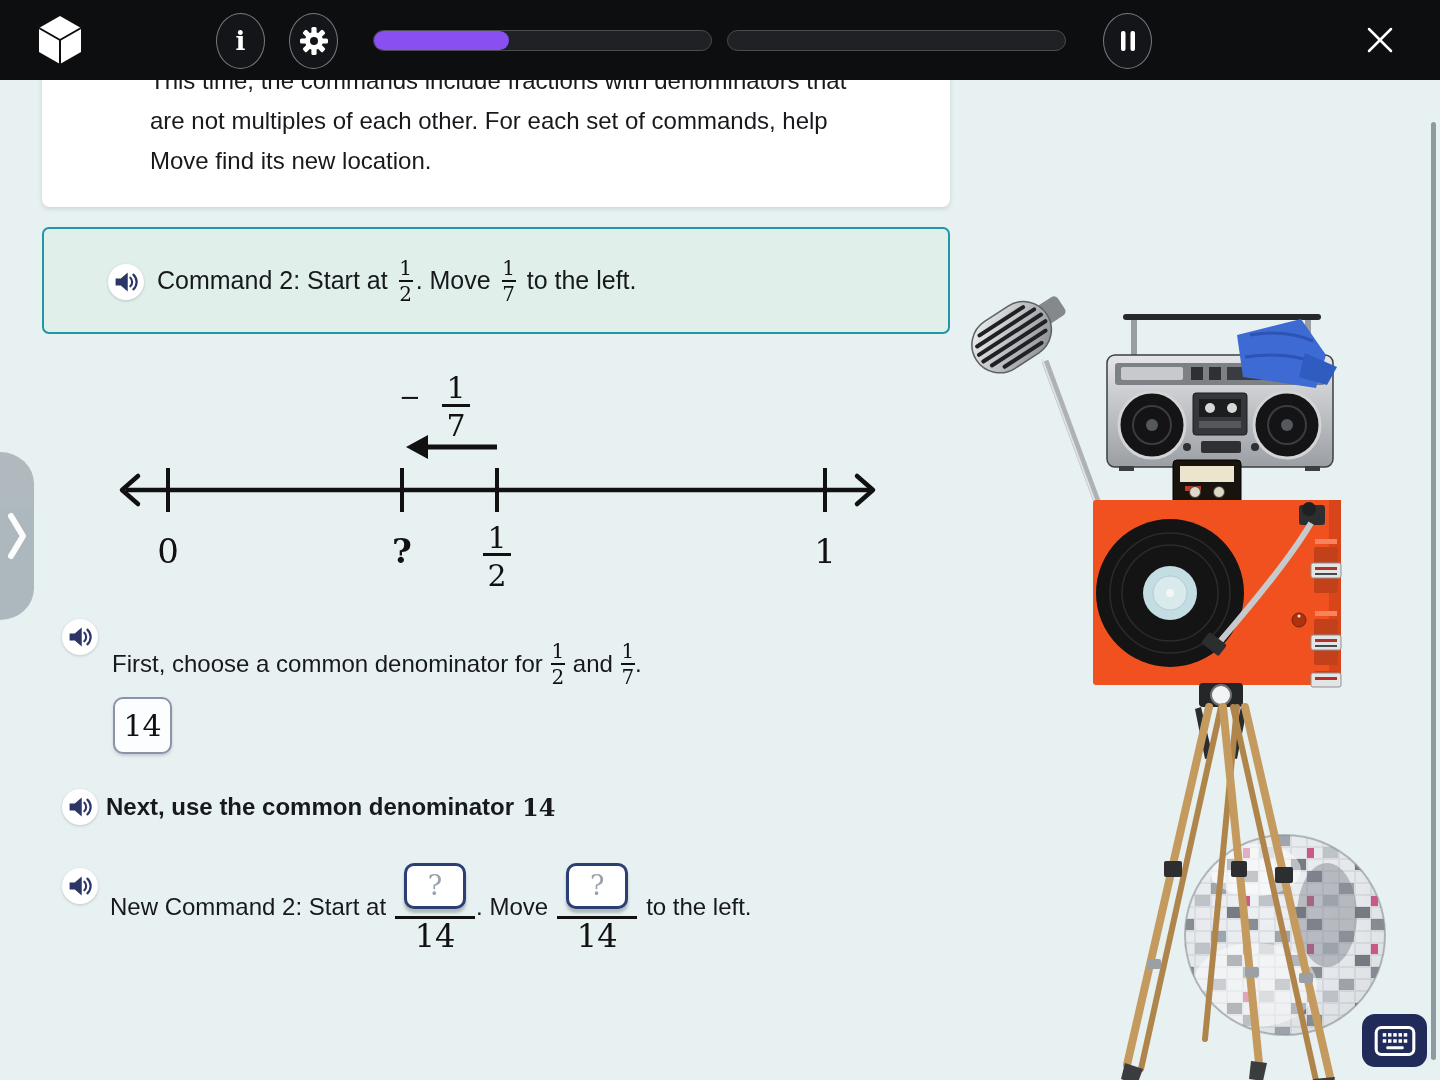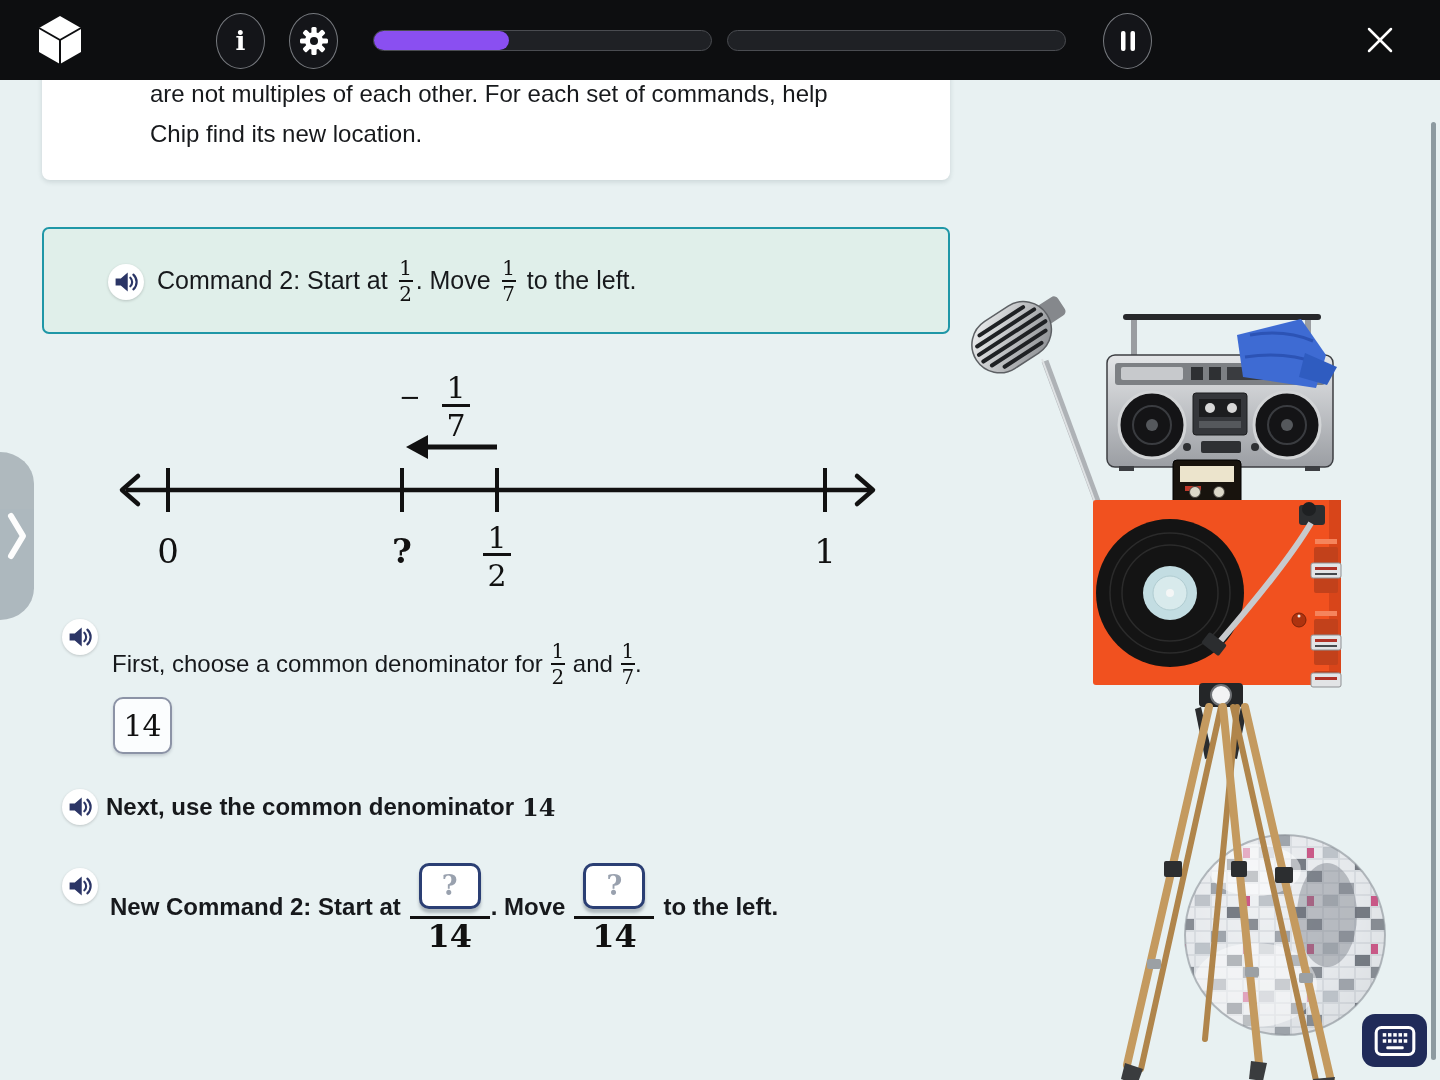--- a/index.html
+++ b/index.html
@@ -17,21 +17,21 @@
   .info-glyph{font-family:"DejaVu Serif",serif;font-weight:bold;font-size:26px;color:#fff;line-height:1;}
   .progress{position:absolute;top:30px;height:21px;border-radius:11px;background:#1f2125;
             border:1px solid #4a4c51;box-sizing:border-box;}
   .progress .fill{height:100%;border-radius:11px;background:#8a4ff1;}
   .prog1{left:373px;width:339px;}
   .prog2{left:727px;width:339px;}
   .btn-close{position:absolute;left:1363px;top:23px;width:34px;height:34px;display:flex;
              align-items:center;justify-content:center;cursor:pointer;}
 
   
-  .card{position:absolute;left:42px;top:14px;width:908px;box-sizing:border-box;background:#fff;
+  .card{position:absolute;left:42px;top:41px;width:908px;box-sizing:border-box;background:#fff;
         border-radius:8px;padding:20px 40px 26px 108px;box-shadow:0 2px 5px rgba(40,60,70,.15);z-index:1;}
   .card .line{font-size:24px;line-height:40px;color:#17191c;}
 
   
   .cmdbox{position:absolute;left:42px;top:227px;width:908px;height:107px;box-sizing:border-box;
           background:#e0efea;border:2px solid #1f97a7;border-radius:7px;z-index:1;}
   .speaker{position:absolute;width:36px;height:36px;border-radius:50%;background:#fff;
            display:flex;align-items:center;justify-content:center;box-shadow:0 1px 3px rgba(0,0,0,.18);cursor:pointer;}
   .richrow{display:flex;align-items:center;gap:8px;font-size:25px;color:#17191c;white-space:nowrap;}
   .tight{margin-left:-8px;text-align:right;}
@@ -243,21 +243,21 @@
       <rect x="344" y="678" width="14" height="10" rx="2" fill="#9ba0a4"></rect>
       <polygon points="170,768 188,774 182,790 166,784" fill="#3a3c3e"></polygon>
       <polygon points="296,766 312,768 308,786 294,784" fill="#3a3c3e"></polygon>
       <polygon points="358,784 380,782 378,790 360,790" fill="#3a3c3e"></polygon>
     </g>
   </svg>
 
   <div class="card">
     <div class="line">This time, the commands include fractions with denominators that</div>
     <div class="line">are not multiples of each other. For each set of commands, help</div>
-    <div class="line">Chip find its new location.</div>
+    <div class="line">Move find its new location.</div>
   </div>
 
   <div class="topbar">
     <svg class="logo" viewBox="0 0 48 54">
       <polygon points="24,3 45,15 45,39 24,51 3,39 3,15" fill="#ffffff"></polygon>
       <line x1="3" y1="15" x2="24" y2="27" stroke="#0d0e10" stroke-width="2"></line>
       <line x1="45" y1="15" x2="24" y2="27" stroke="#0d0e10" stroke-width="2"></line>
       <line x1="24" y1="27" x2="24" y2="51" stroke="#0d0e10" stroke-width="2"></line>
     </svg>
 
@@ -396,21 +396,21 @@
   </div>
 
   <div class="speaker" style="left:62px;top:868px;">
     <svg width="26" height="26" viewBox="0 0 30 30">
       <polygon points="3,11 9,11 17,4 17,26 9,19 3,19" fill="#2b3566"></polygon>
       <path d="M20,10 a7,7 0 0 1 0,10" stroke="#2b3566" stroke-width="2.5" fill="none" stroke-linecap="round"></path>
       <path d="M23.5,6.5 a11.5,11.5 0 0 1 0,17" stroke="#2b3566" stroke-width="2.5" fill="none" stroke-linecap="round"></path>
     </svg>
   </div>
   <div class="row3">
-    <div class="richrow" style="height:100%;gap:9px;font-weight:bold;">
+    <div class="richrow" style="height:100%;gap:9px;">
       <span>New Command 2: Start at</span>
       <span class="bigfrac">
         <span class="numinput">?</span>
         <span class="fbar"></span>
         <span class="fden">14</span>
       </span>
       <span class="tight">. Move</span>
       <span class="bigfrac">
         <span class="numinput">?</span>
         <span class="fbar"></span>

